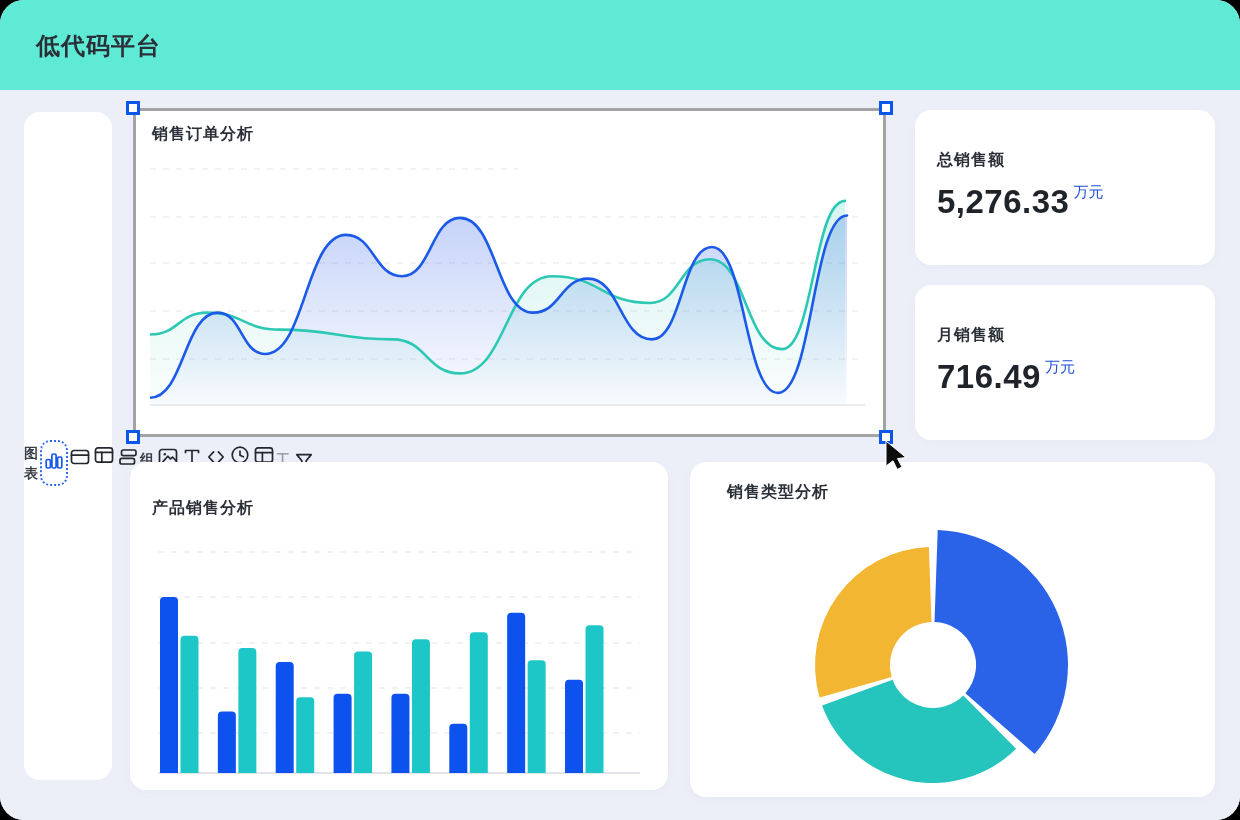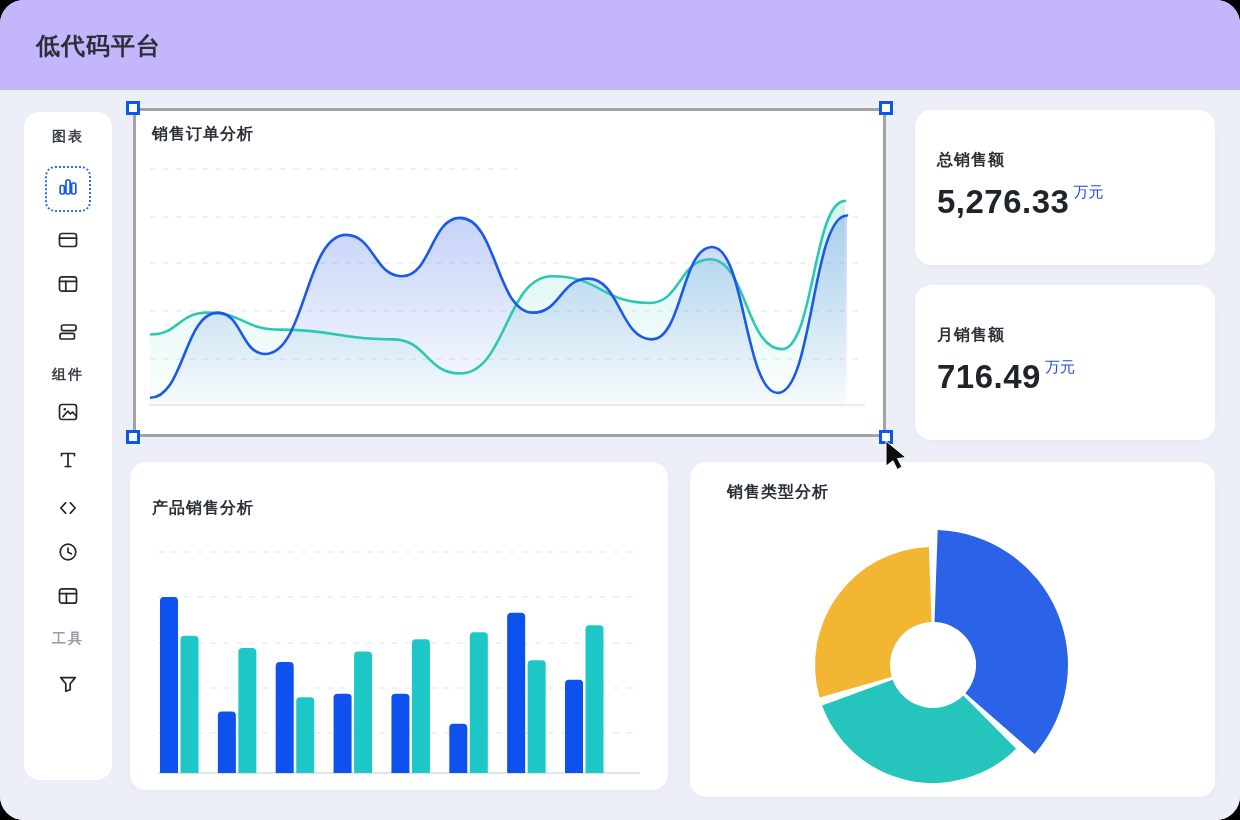--- a/index.html
+++ b/index.html
@@ -1,26 +1,26 @@
 <!DOCTYPE html>
 <html><head>
 <meta charset="utf-8">
 <style>
   html,body{margin:0;padding:0;background:#000;}
   *{box-sizing:border-box;font-family:"Liberation Sans",sans-serif;}
   .app{position:relative;width:1240px;height:820px;background:#fff;border-radius:24px;overflow:hidden;}
-  .header{position:absolute;left:0;top:0;width:100%;height:90px;background:#c4b5fd;}
+  .header{position:absolute;left:0;top:0;width:100%;height:90px;background:#5eead4;}
   .header h1{margin:0;padding:30px 0 0 36px;font-size:24px;font-weight:700;color:#2b3038;letter-spacing:1px;}
   .canvas{position:absolute;left:0;top:90px;width:1240px;height:730px;background:#edeff8;}
   .card{position:absolute;background:#fff;border-radius:16px;box-shadow:0 2px 10px rgba(40,60,120,0.04);}
   .card-title{font-size:16px;font-weight:700;color:#2b3038;letter-spacing:1px;}
 
   
   .sidebar{position:absolute;left:24px;top:22px;width:88px;height:668px;background:#fff;border-radius:16px;
-           display:flex;flex-direction:column;align-items:center;padding-top:14px;text-align:right;}
+           display:flex;flex-direction:row;align-items:center;padding-top:14px;text-align:right;}
   .side-label{font-size:14px;font-weight:600;color:#3a3f47;letter-spacing:2px;height:20px;line-height:20px;}
   .side-label.muted{color:#979ca8;}
   .side-icon{width:36px;height:36px;display:flex;align-items:center;justify-content:center;color:#23272e;cursor:pointer;}
   .side-icon svg{width:24px;height:24px;stroke:currentColor;fill:none;stroke-width:1.7;stroke-linecap:round;stroke-linejoin:round;}
   .side-icon.selected{width:46px;height:46px;border:2px dotted #2f6ae8;border-radius:10px;color:#1355ed;}
   .ml{margin-top:12px;} .ms{margin-top:8px;} .msec{margin-top:12px;} .mbig{margin-top:20px;}
 
   
   .selection{position:absolute;left:133px;top:18px;width:753px;height:329px;border:3px solid #a3a3a3;}
   .sel-card{position:absolute;left:0;top:0;right:0;bottom:0;background:#fff;border-radius:4px;}

